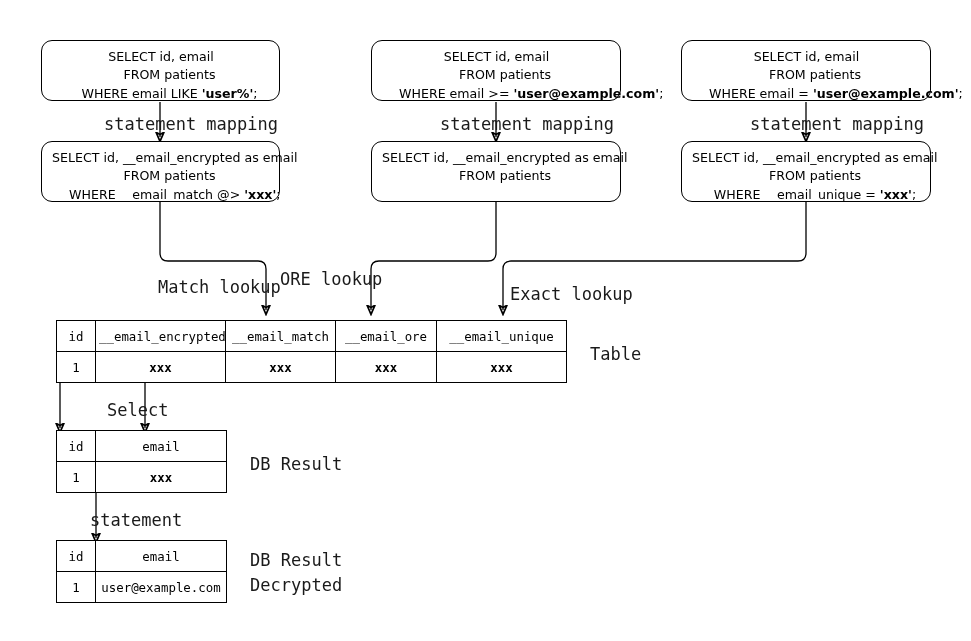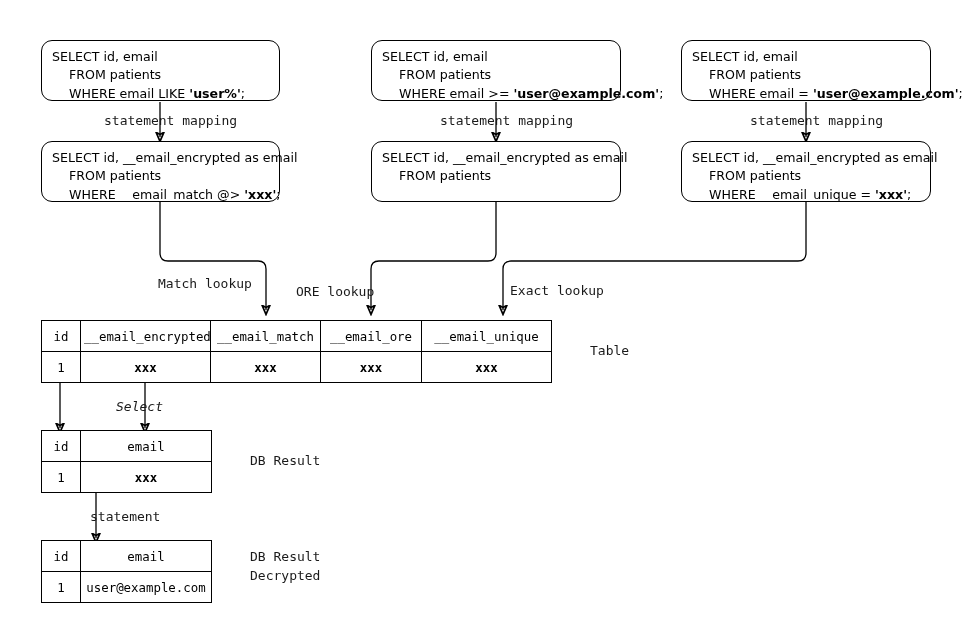--- a/index.html
+++ b/index.html
@@ -23,41 +23,43 @@
     box-sizing: border-box;
     border: 1.3px solid #000000;
     border-radius: 11px;
     background: #ffffff;
     padding: 7px 9px 7px 10px;
     font-family: "DejaVu Sans", sans-serif;
     font-size: 12.6px;
     line-height: 1.46;
     color: #000000;
     white-space: nowrap;
+    text-align: center;
   }
   .sql-line { display: block; }
   .sql-line.indent { padding-left: 17px; }
   .sql-box b { font-weight: bold; }
 
   
   .mono-label {
     position: absolute;
     font-family: "DejaVu Sans Mono", monospace;
-    font-size: 13px;
+    font-size: 17px;
     line-height: 1.45;
     color: #1a1a1a;
     white-space: pre;
   }
 
   
   .grid-table {
     position: absolute;
     border-collapse: collapse;
     background: #ffffff;
     table-layout: fixed;
+    margin-left: 15px;
   }
   .grid-table td {
     border: 1.2px solid #000000;
     font-family: "DejaVu Sans Mono", monospace;
     font-size: 12.4px;
     color: #000000;
     text-align: center;
     height: 30px;
     padding: 0 3px;
     white-space: nowrap;
@@ -147,21 +149,21 @@
     <span class="sql-line indent">FROM patients</span>
   </div>
 
   <div class="sql-box" style="left:681px; top:141px; width:250px; height:61px;">
     <span class="sql-line">SELECT id, __email_encrypted as email</span>
     <span class="sql-line indent">FROM patients</span>
     <span class="sql-line indent"><span>WHERE __email_unique = </span><b>'xxx'</b><span>;</span></span>
   </div>
 
   <div class="mono-label" style="left:158px; top:275px;">Match lookup</div>
-  <div class="mono-label" style="left:296px; top:267px;margin-top:16px;">ORE lookup</div>
+  <div class="mono-label" style="left:280px; top:267px;">ORE lookup</div>
   <div class="mono-label" style="left:510px; top:282px;">Exact lookup</div>
 
   <table class="grid-table" style="left:41px; top:320px; width:510px;">
     <colgroup>
       <col style="width:39px">
         <col style="width:130px">
         <col style="width:110px">
       <col style="width:101px">
         <col style="width:130px">
     </colgroup>
@@ -178,21 +180,21 @@
         <td class="val">xxx</td>
         <td class="val">xxx</td>
         <td class="val">xxx</td>
         <td class="val">xxx</td>
       </tr>
     </tbody>
   </table>
 
   <div class="mono-label" style="left:590px; top:342px;">Table</div>
 
-  <div class="mono-label" style="left:116px; top:398px;font-style:italic;">Select</div>
+  <div class="mono-label" style="left:107px; top:398px;">Select</div>
 
   <table class="grid-table" style="left:41px; top:430px; width:170px;">
     <colgroup>
       <col style="width:39px">
         <col style="width:131px">
     </colgroup>
     <tbody>
       <tr>
         <td>id</td>
         <td>email</td>

